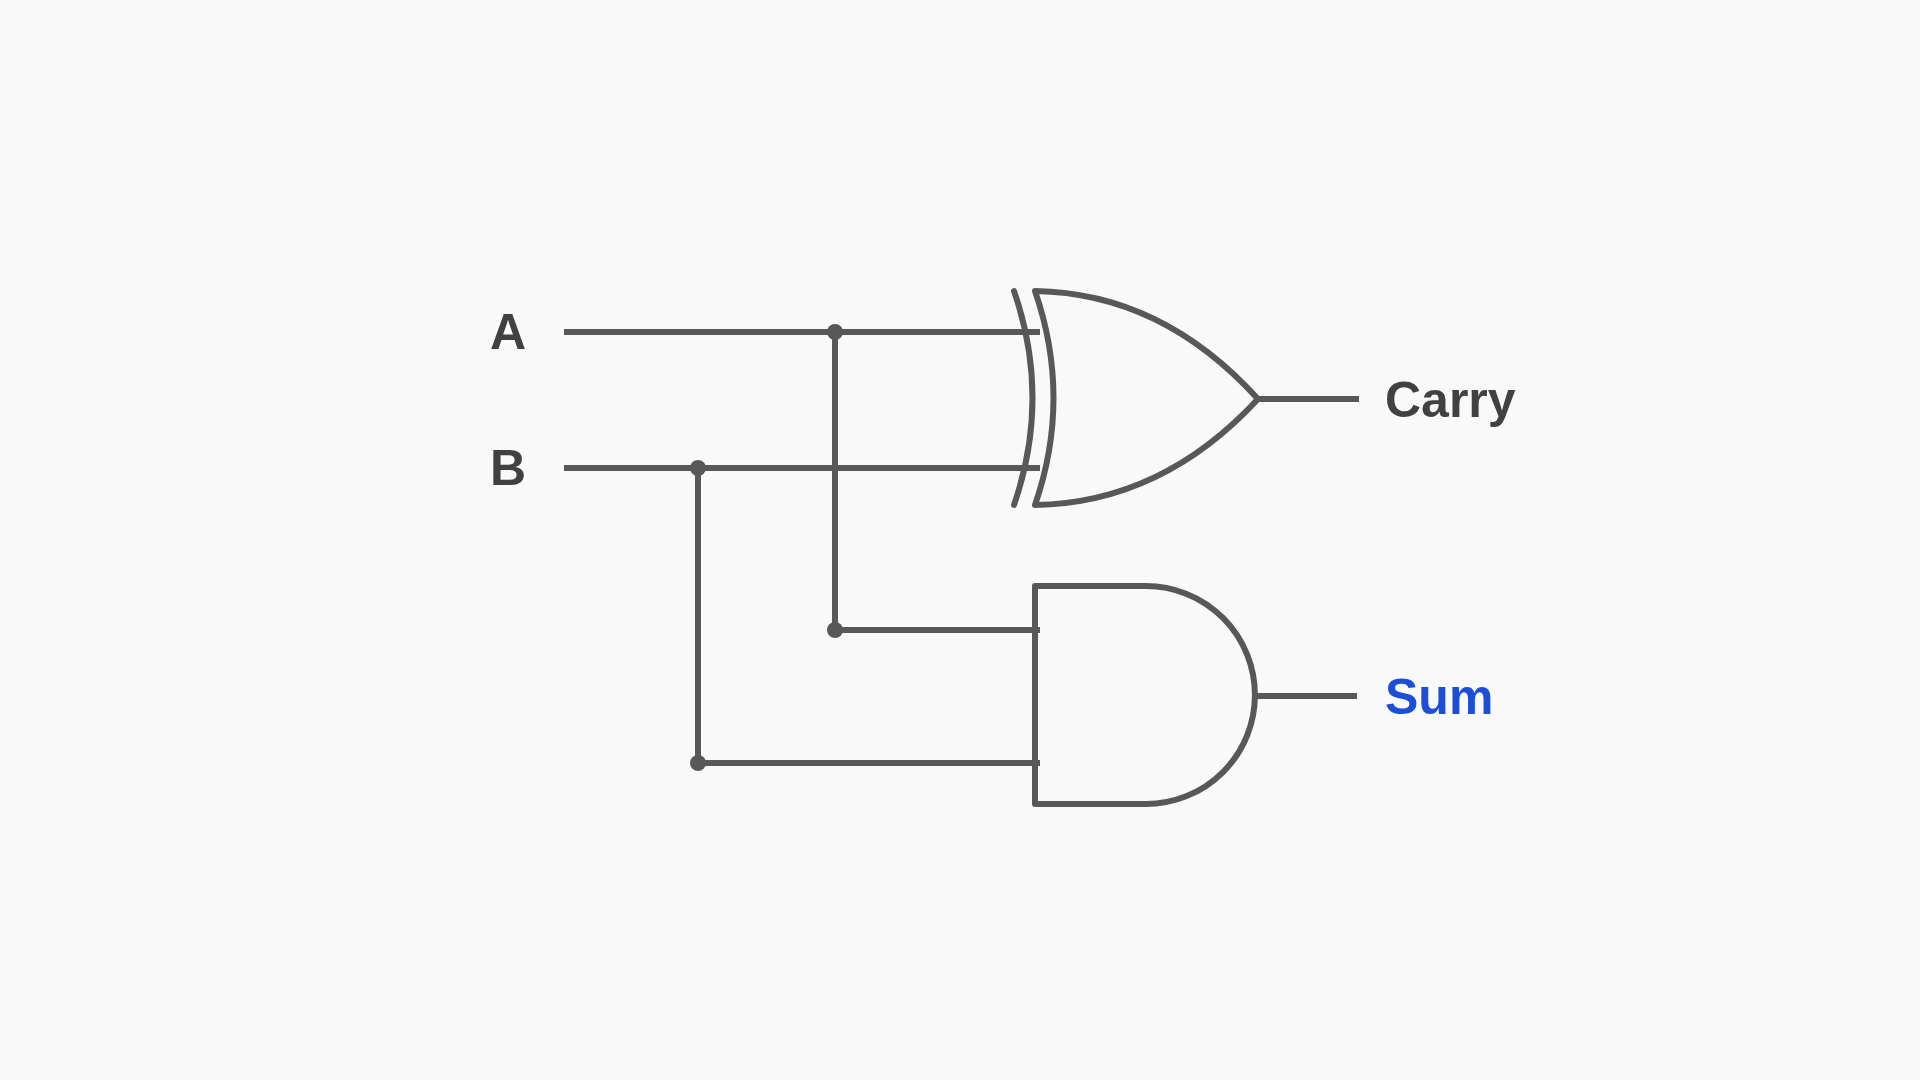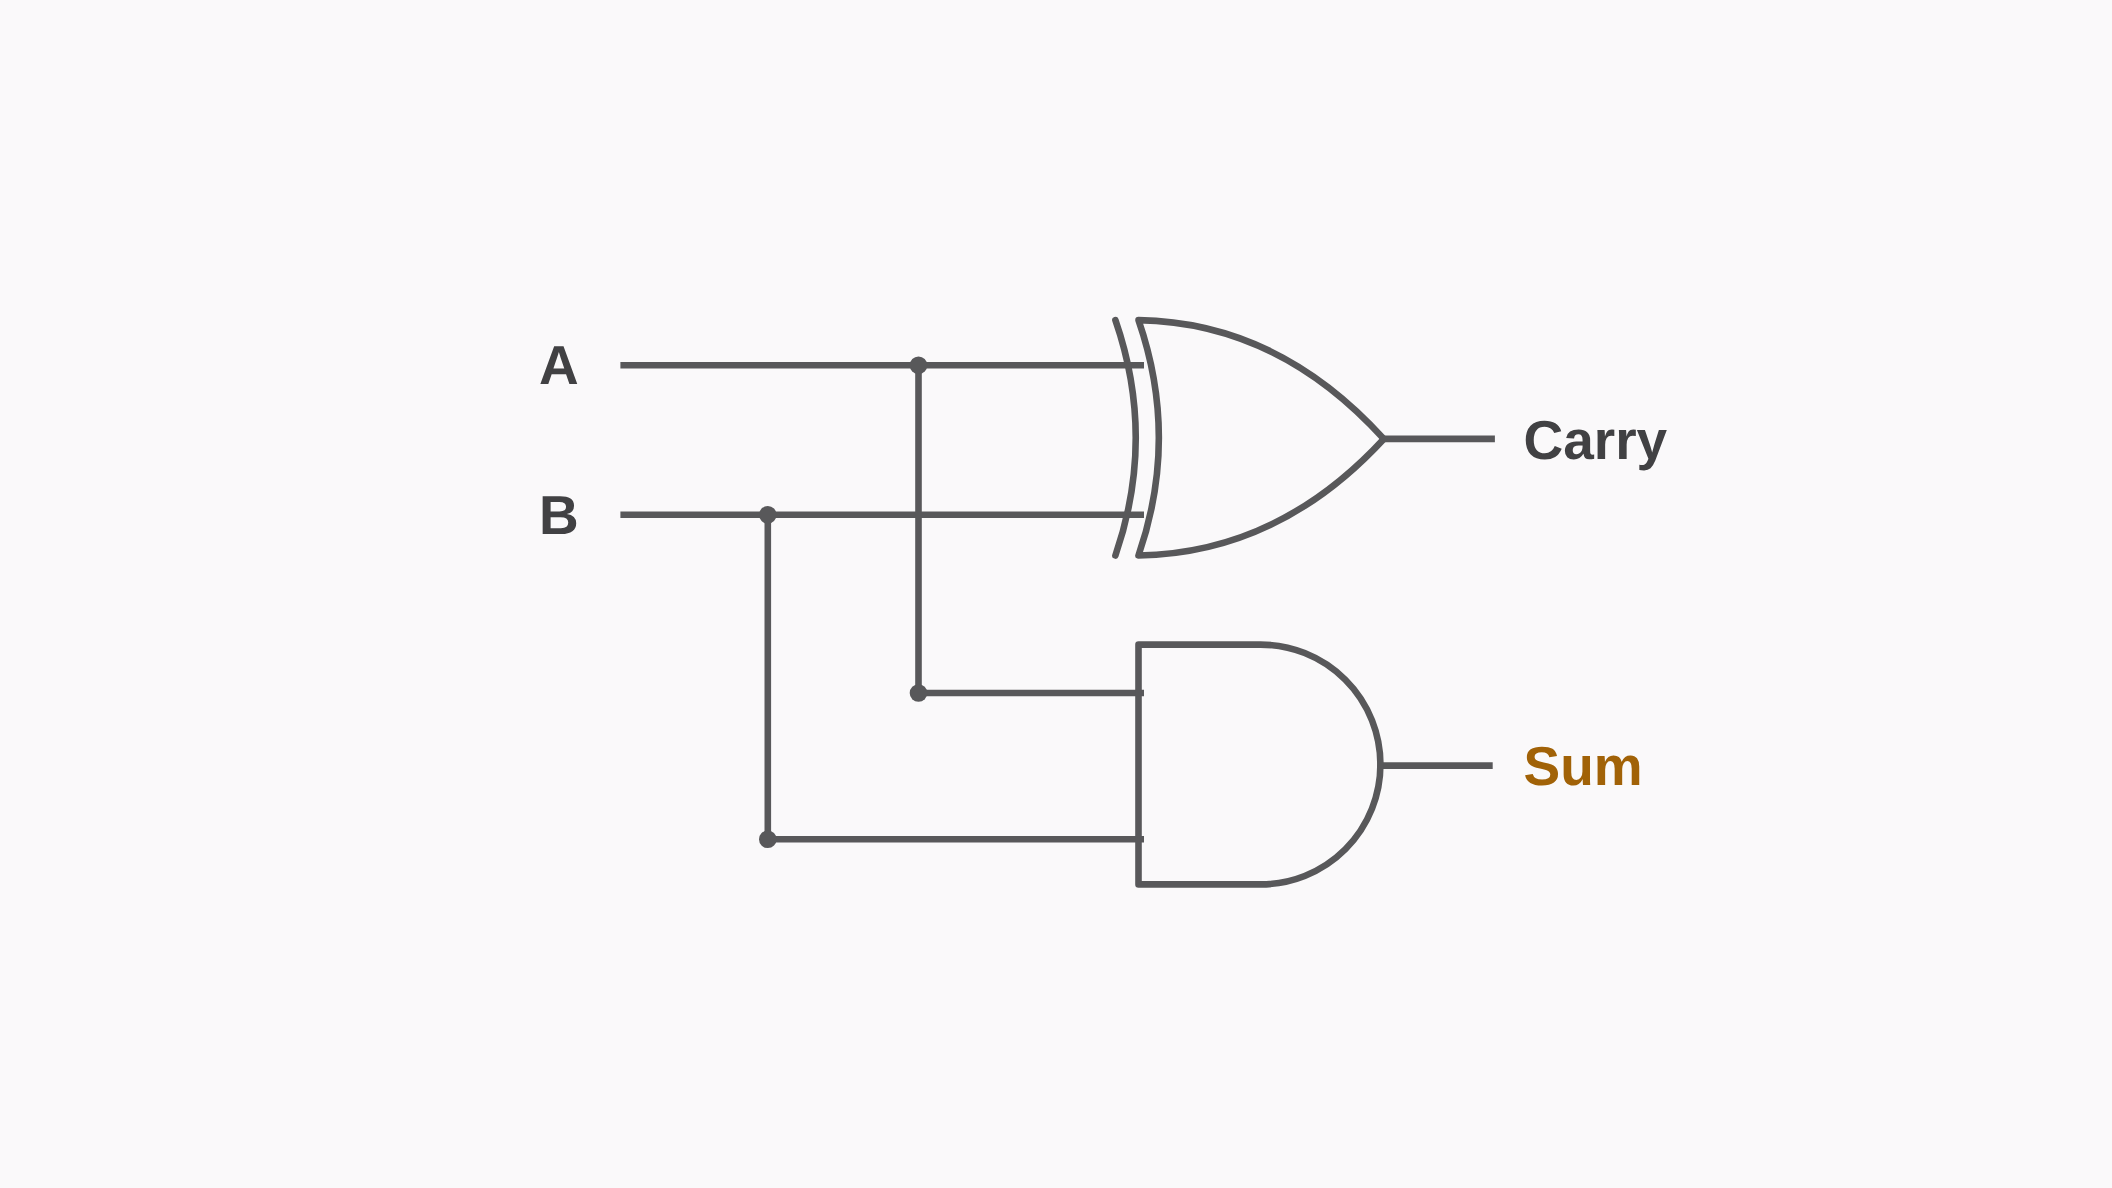--- a/index.html
+++ b/index.html
@@ -101,15 +101,15 @@
       <circle class="junction-dot" cx="698" cy="763" r="8" fill="#58585a"></circle>
     </g>
   </svg>
 
   <div class="port-label input-label" style="left: 470px; top: 307px; width: 56px; color: rgb(65, 65, 67);">A</div>
 
   <div class="port-label input-label" style="left: 470px; top: 443px; width: 56px; color: rgb(65, 65, 67);">B</div>
 
   <div class="port-label output-label" style="left: 1385px; top: 375px; color: rgb(65, 65, 67);">Carry</div>
 
-  <div class="port-label output-label" style="left: 1385px; top: 672px; color: #a16207;">Sum</div>
+  <div class="port-label output-label" style="left: 1385px; top: 672px; color: #1d4ed8;">Sum</div>
 
 </div>
 
 </body></html>

